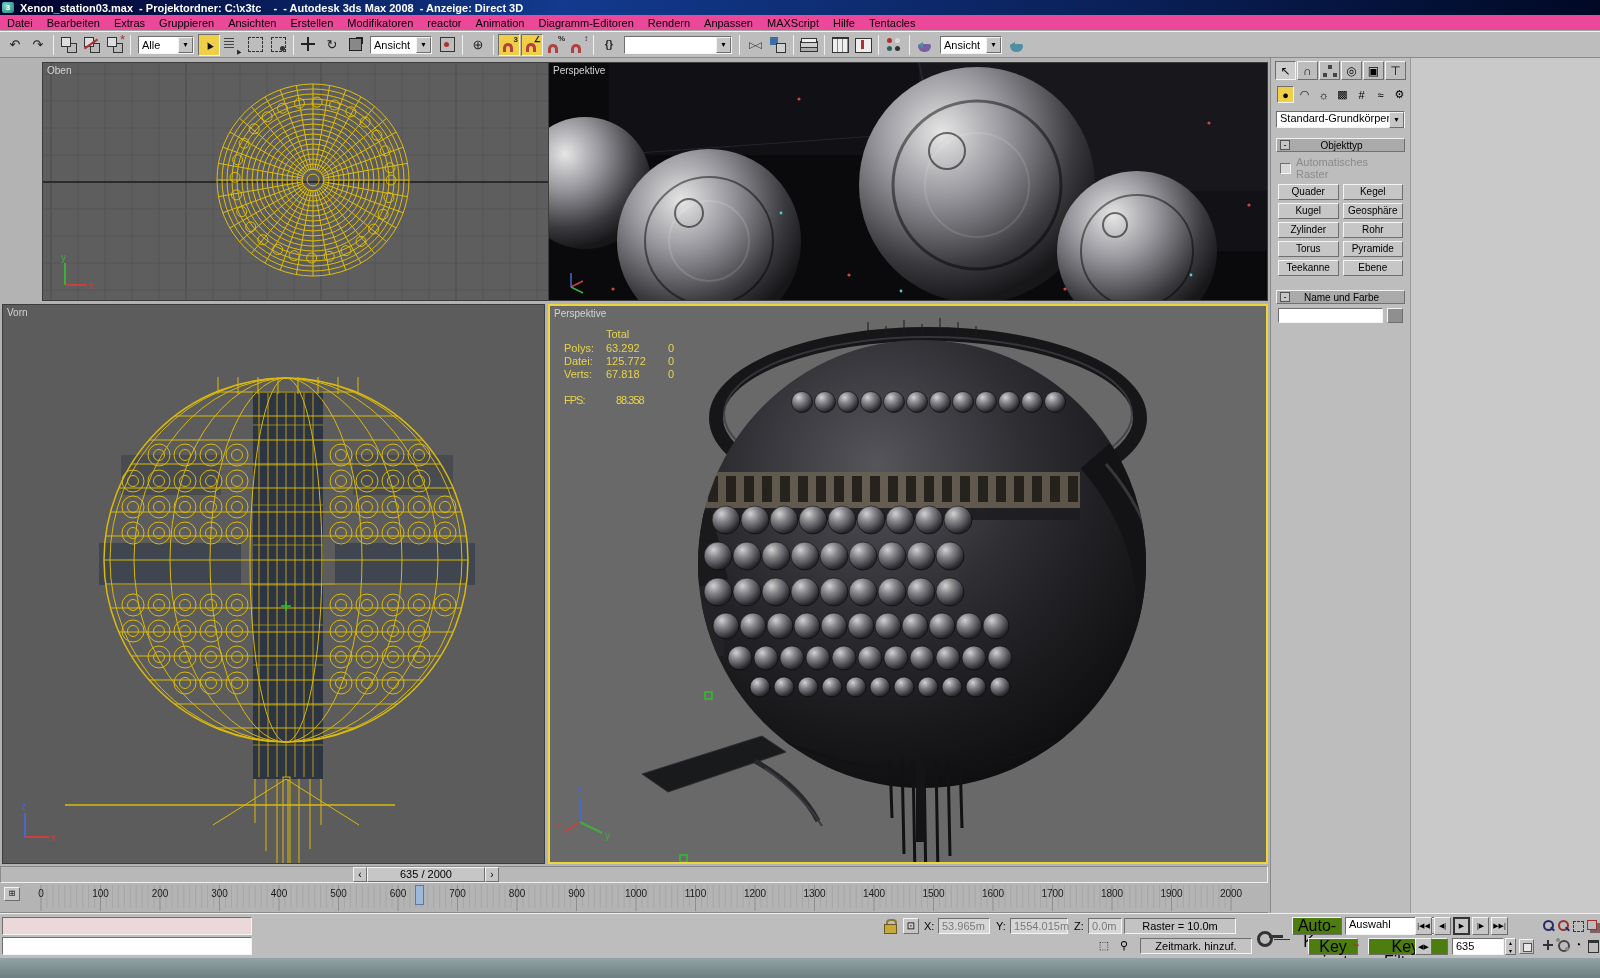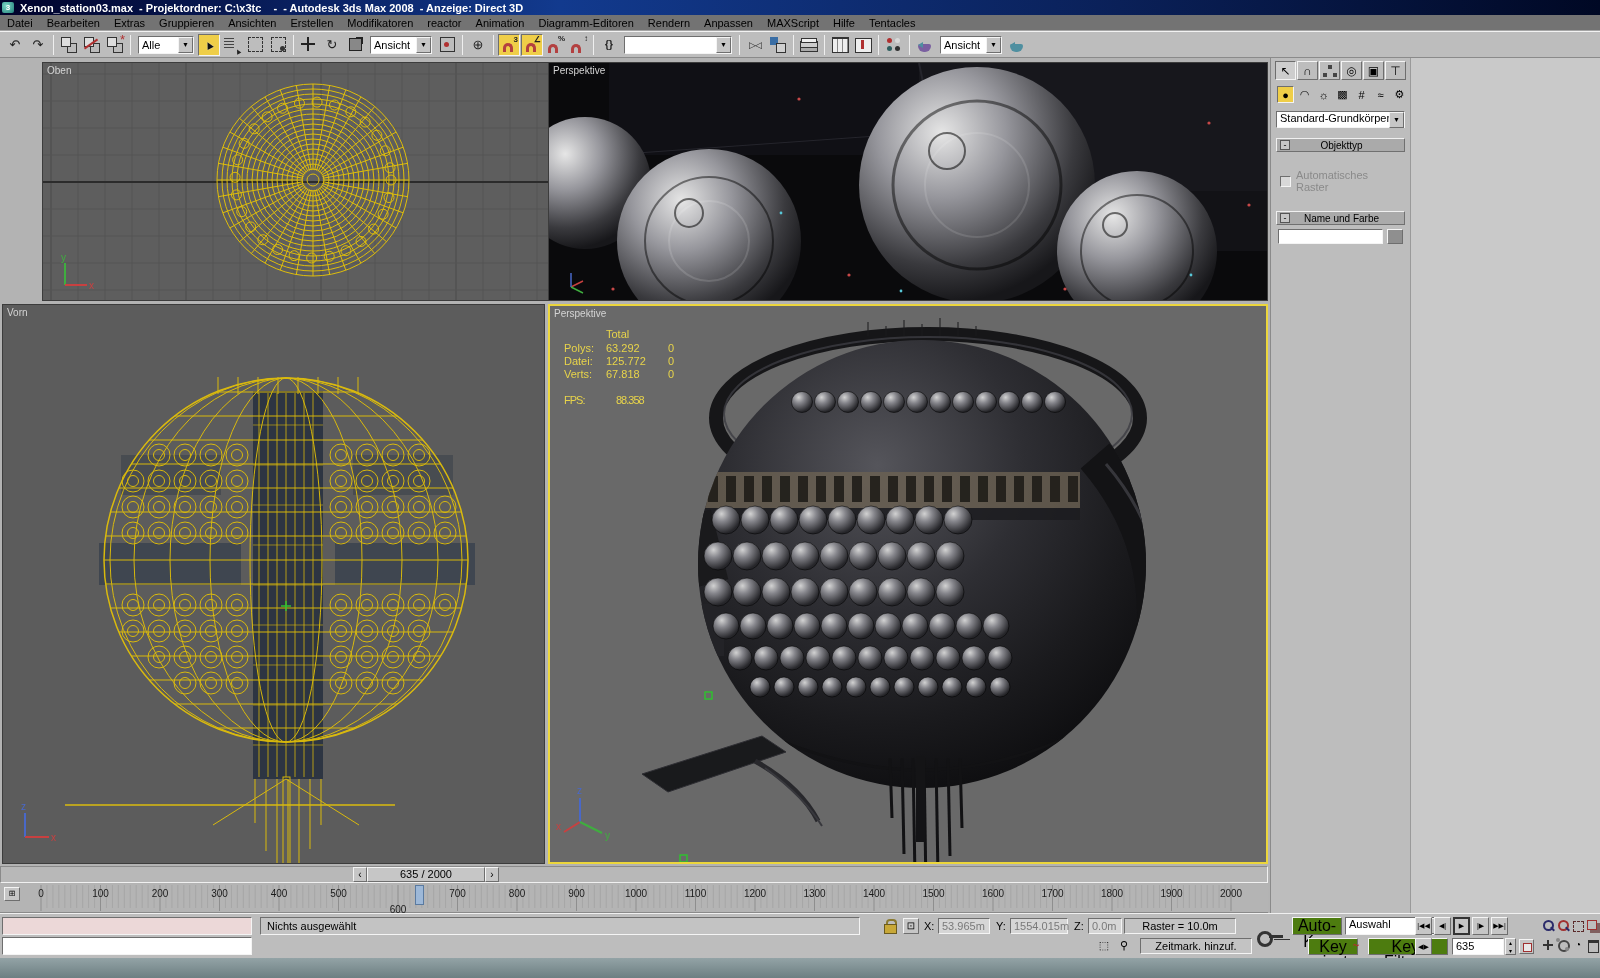--- a/index.html
+++ b/index.html
@@ -11,21 +11,21 @@
   #titlebar { position:absolute; left:0; top:0; width:1600px; height:15px;
     background:linear-gradient(90deg,#00022a,#123a8e 35%,#0a2058 70%,#000824);
     color:#fff; display:flex; align-items:center; gap:6px; padding-left:2px;
     font-weight:bold; font-size:11px; }
   .applogo { width:12px; height:11px; background:radial-gradient(circle at 35% 35%,#7fd8c8,#1e7f78);
     border-radius:2px; color:#fff; font-size:8px; line-height:11px; text-align:center; font-weight:bold; }
   .tseg { white-space:pre; font-size:11px; }
 
   
   #menubar { position:absolute; left:0; top:15px; width:1600px; height:16px;
-    background:#737373; display:flex; align-items:center; border-bottom:1px solid #a5a5a5; }
+    background:#ec4899; display:flex; align-items:center; border-bottom:1px solid #a5a5a5; }
   .menu-item { padding:1px 7px; cursor:default; }
 
   
   #toolbar { position:absolute; left:0; top:31px; width:1600px; height:27px;
     background:#bdbdbd; border-top:1px solid #f2f2f2; border-bottom:1px solid #8a8a8a;
     display:flex; align-items:center; padding-left:4px; gap:1px; }
   .tb-btn { width:22px; height:22px; display:flex; align-items:center; justify-content:center;
     position:relative; color:#222; font-size:13px; }
   .tb-btn.active { background:#efce48; border:1px solid; border-color:#6e6e6e #f4f4f4 #f4f4f4 #6e6e6e; }
   .tb-sep { width:1px; height:20px; background:#8a8a8a; border-right:1px solid #efefef; margin:0 3px; }
@@ -131,21 +131,21 @@
   .pcat.active { background:#efce48; border:1px solid; border-color:#6e6e6e #f4f4f4 #f4f4f4 #6e6e6e; }
   .pdrop { margin:6px 5px 0 5px; height:17px; background:#fff; display:flex;
     border:1px solid; border-color:#6e6e6e #f4f4f4 #f4f4f4 #6e6e6e; }
   .rollout { margin:10px 5px 0 5px; }
   .rhead { height:14px; background:#aaaaaa; border:1px solid; border-color:#f0f0f0 #707070 #707070 #f0f0f0;
     display:flex; align-items:center; font-size:10px; position:relative; }
   .rminus { width:10px; height:10px; background:#c6c6c6; border:1px solid #555; font-size:9px;
     line-height:8px; text-align:center; margin:0 3px; }
   .rtitle { flex:1; text-align:center; margin-right:14px; }
   .rbody { padding:4px 2px; }
-  .chkrow { display:flex; align-items:center; gap:5px; color:#8a8a8a; margin:13px 0 4px 2px; }
+  .chkrow { display:flex; align-items:center; gap:5px; color:#8a8a8a; margin:0 0 4px 2px; }
   .chk { width:11px; height:11px; background:#d8d8d8; border:1px solid; border-color:#6e6e6e #f4f4f4 #f4f4f4 #6e6e6e; }
   .objgrid { display:grid; grid-template-columns:1fr 1fr; gap:3px 4px; }
   .objbtn { height:16px; background:#c6c6c6; border:1px solid; border-color:#f4f4f4 #6e6e6e #6e6e6e #f4f4f4;
     font-size:10px; text-align:center; line-height:14px; }
   .ncrow { display:flex; gap:4px; padding:4px 2px; }
   .ncinput { flex:1; height:15px; background:#fff; border:1px solid; border-color:#6e6e6e #f4f4f4 #f4f4f4 #6e6e6e; }
   .ncswatch { width:16px; height:15px; background:#8f8f8f; border:1px solid;
     border-color:#f4f4f4 #6e6e6e #6e6e6e #f4f4f4; }
 
   
@@ -1109,21 +1109,21 @@
         <line x1="1225.05" y1="1" x2="1225.05" y2="24" stroke="#a6a6a6" stroke-width="1"></line>
         <line x1="1231" y1="1" x2="1231" y2="27" stroke="#8e8e8e" stroke-width="1"></line>
       </svg>
     <div id="tb-marker" style="left: 414.825px;"></div>
   <span class="tb-label" style="left: 41px;">0</span>
       <span class="tb-label" style="left: 100.5px;">100</span>
       <span class="tb-label" style="left: 160px;">200</span>
       <span class="tb-label" style="left: 219.5px;">300</span>
       <span class="tb-label" style="left: 279px;">400</span>
       <span class="tb-label" style="left: 338.5px;">500</span>
-      <span class="tb-label" style="left: 398px; margin-top: 16px;">600</span>
+      <span class="tb-label" style="left: 398px;">600</span>
       <span class="tb-label" style="left: 457.5px;">700</span>
       <span class="tb-label" style="left: 517px;">800</span>
       <span class="tb-label" style="left: 576.5px;">900</span>
       <span class="tb-label" style="left: 636px;">1000</span>
       <span class="tb-label" style="left: 695.5px;">1100</span>
       <span class="tb-label" style="left: 755px;">1200</span>
       <span class="tb-label" style="left: 814.5px;">1300</span>
       <span class="tb-label" style="left: 874px;">1400</span>
       <span class="tb-label" style="left: 933.5px;">1500</span>
       <span class="tb-label" style="left: 993px;">1600</span>
@@ -1159,20 +1159,32 @@
     <div class="rollout">
       <div class="rhead">
         <span class="rminus">-</span>
         <span class="rtitle">Objekttyp</span>
       </div>
       <div class="rbody">
         <div class="chkrow">
           <span class="chk"></span>
           <span>Automatisches Raster</span>
         </div>
+        <div class="objgrid" id="objgrid">
+            <span class="objbtn">Quader</span>
+            <span class="objbtn">Kegel</span>
+            <span class="objbtn">Kugel</span>
+            <span class="objbtn">Geosphäre</span>
+            <span class="objbtn">Zylinder</span>
+            <span class="objbtn">Rohr</span>
+            <span class="objbtn">Torus</span>
+            <span class="objbtn">Pyramide</span>
+            <span class="objbtn">Teekanne</span>
+            <span class="objbtn">Ebene</span>
+          </div>
       </div>
     </div>
 
     <div class="rollout">
       <div class="rhead">
         <span class="rminus">-</span>
         <span class="rtitle">Name und Farbe</span>
       </div>
       <div class="ncrow">
         <span class="ncinput"></span>
@@ -1180,21 +1192,20 @@
       </div>
     </div>
   </div>
 
   <div id="rightblank"></div>
 </div>
 
 <div id="statusbar">
   <div class="sb listener-pink in"></div>
   <div class="sb listener-white in"></div>
-  <div class="sb msgpanel in" style="left:260px;top:3px;width:600px;height:18px;">Nichts ausgewählt</div>
 
   <div class="sb sb-lock"></div>
   <div class="sb sb-absbtn">⊡</div>
   <span class="sb coordlab" style="left:924px;">X:</span>
   <span class="sb coordfield" style="left:938px;width:52px;">53.965m</span>
   <span class="sb coordlab" style="left:996px;">Y:</span>
   <span class="sb coordfield" style="left:1010px;width:58px;">1554.015m</span>
   <span class="sb coordlab" style="left:1074px;">Z:</span>
   <span class="sb coordfield" style="left:1088px;width:34px;">0.0m</span>
   <div class="sb rasterpanel">Raster = 10.0m</div>

